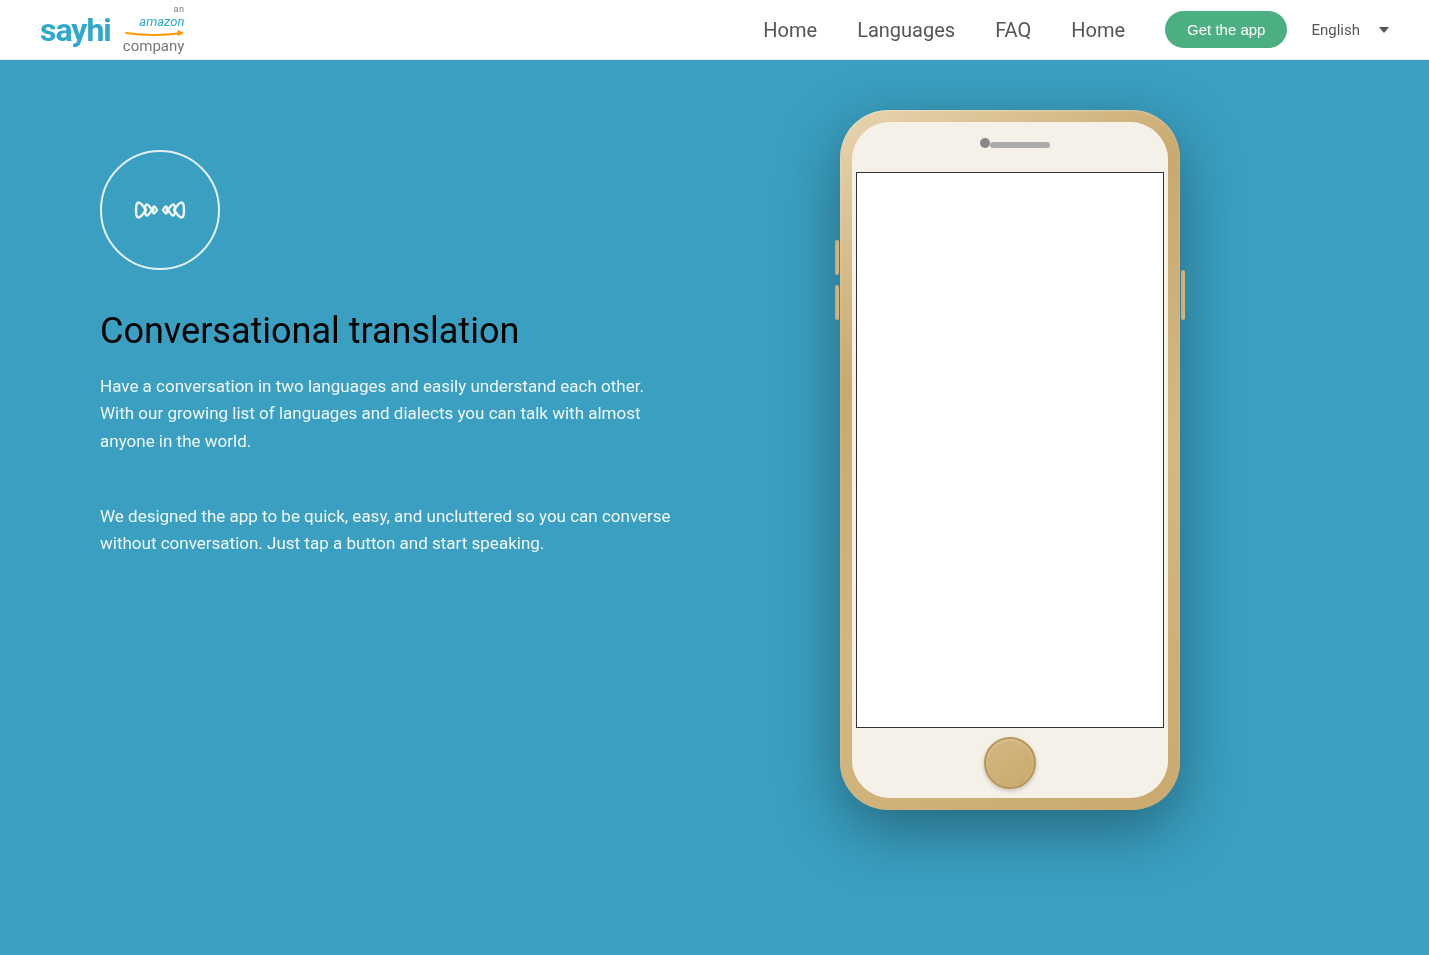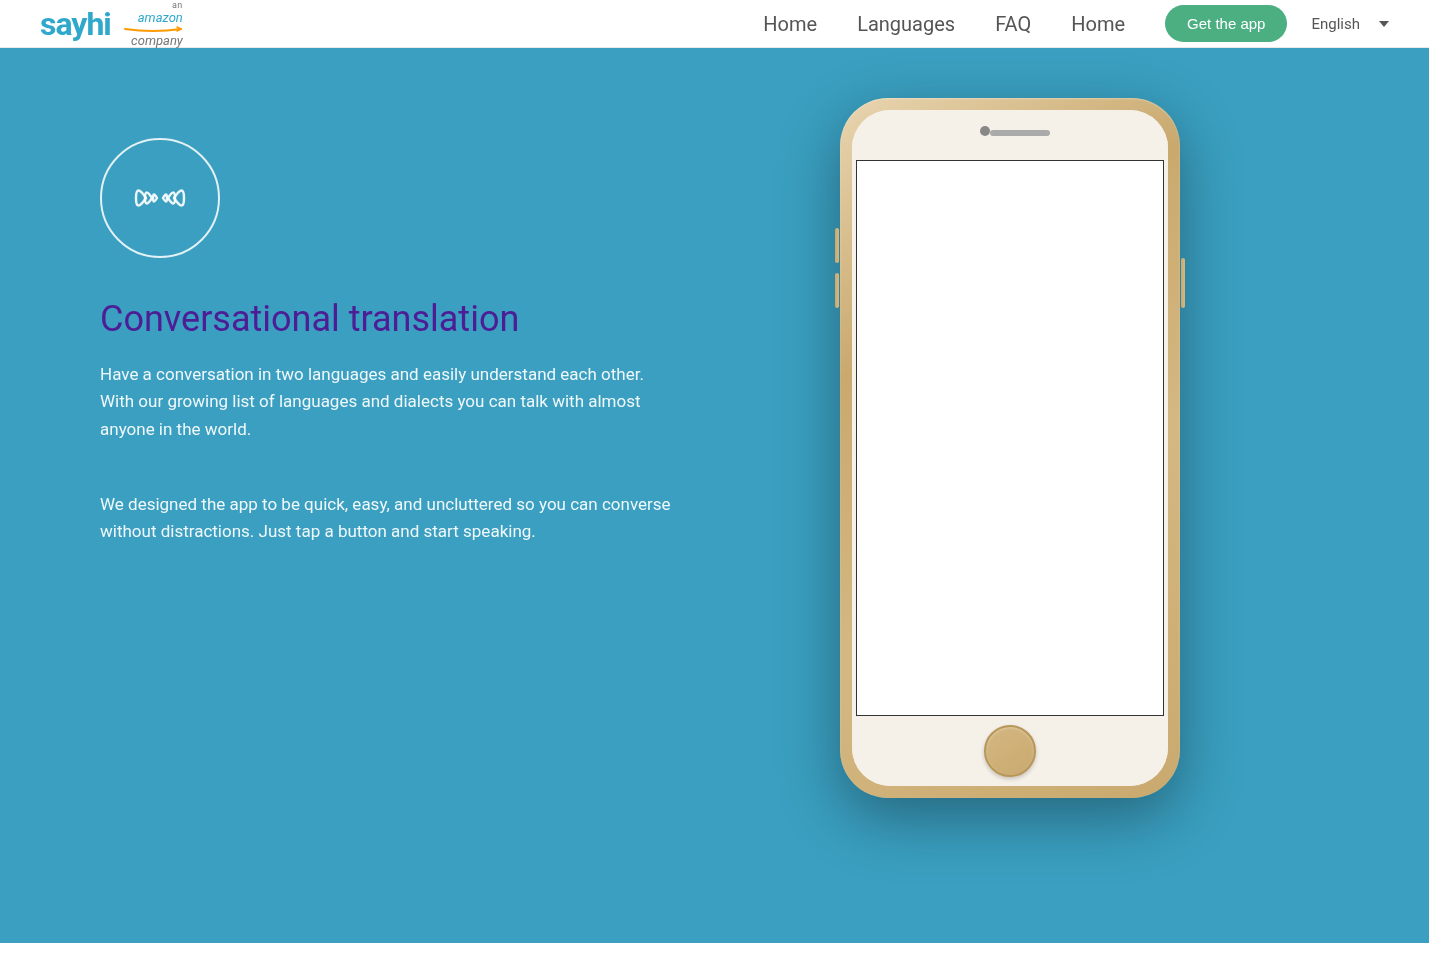--- a/index.html
+++ b/index.html
@@ -3,21 +3,21 @@
   <meta charset="utf-8">
   <style>
     * { margin: 0; padding: 0; box-sizing: border-box; }
     body { font-family: -apple-system, BlinkMacSystemFont, 'Segoe UI', Roboto, sans-serif; overflow-x: hidden; }
 
     
     .navbar {
       display: flex;
       align-items: center;
       padding: 0 40px;
-      height: 48px;
+      height: 60px;
       background: #fff;
       border-bottom: 1px solid #e8e8e8;
       position: relative;
       z-index: 10;
     }
     .logo-area {
       display: flex;
       align-items: center;
       gap: 6px;
       flex: 0 0 auto;
@@ -114,21 +114,21 @@
       border: 2.5px solid rgba(255,255,255,0.85);
       border-radius: 50%;
       display: flex;
       align-items: center;
       justify-content: center;
       margin-bottom: 40px;
     }
     .hero-title {
       font-size: 36px;
       font-weight: 400;
-      color: #4c1d95;
+      color: #000000;
       margin-bottom: 20px;
       line-height: 1.2;
     }
     .hero-desc {
       font-size: 17px;
       color: rgba(255,255,255,0.92);
       line-height: 1.6;
       max-width: 580px;
       margin-bottom: 48px;
     }
@@ -262,21 +262,21 @@
 <nav class="navbar">
   <div class="logo-area">
     <span class="logo-sayhi">sayhi</span>
     <div class="logo-amazon">
       <span style="font-size:9px;color:#777;">an</span>
       <span class="amazon-text">amazon</span>
       <svg class="amazon-arrow" viewBox="0 0 60 8">
         <path d="M2 4 Q30 8 58 4" stroke="#f90" stroke-width="2" fill="none" stroke-linecap="round"></path>
         <path d="M54 2 L58 4 L54 6" stroke="#f90" stroke-width="1.5" fill="none" stroke-linecap="round" stroke-linejoin="round"></path>
       </svg>
-      <span style="font-size:13px;color:#777;font-style:italic;">company</span>
+      <span style="font-size:15px;color:#777;">company</span>
     </div>
   </div>
 
   <div class="nav-links">
     <a class="nav-link">Home</a>
     <a class="nav-link">Languages</a>
     <a class="nav-link">FAQ</a>
     <a class="nav-link">Home</a>
   </div>
 
@@ -302,21 +302,21 @@
           <path d="M32 25 Q28 18 28 25 Q28 32 32 25" stroke="rgba(255,255,255,0.9)" stroke-width="2.5" fill="none" stroke-linecap="round"></path>
           <path d="M27 25 Q20 14 20 25 Q20 36 27 25" stroke="rgba(255,255,255,0.9)" stroke-width="2.5" fill="none" stroke-linecap="round"></path>
           <path d="M21 25 Q11 10 11 25 Q11 40 21 25" stroke="rgba(255,255,255,0.9)" stroke-width="2.5" fill="none" stroke-linecap="round"></path>
         </svg>
       </span>
     </div>
 
     <h1 class="hero-title">Conversational translation</h1>
     <p class="hero-desc">Have a conversation in two languages and easily understand each other. With our growing list of languages and dialects you can talk with almost anyone in the world.</p>
 
-    <p class="hero-desc2">We designed the app to be quick, easy, and uncluttered so you can converse without distractions. Just tap a button and start speaking.</p>
+    <p class="hero-desc2">We designed the app to be quick, easy, and uncluttered so you can converse without conversation. Just tap a button and start speaking.</p>
   </div>
 
   <div class="phone-container">
     <div class="phone-outer">
 
       <div class="phone-side-btn phone-vol-up"></div>
       <div class="phone-side-btn phone-vol-down"></div>
       <div class="phone-side-btn phone-power"></div>
 
       <div class="phone-inner">

